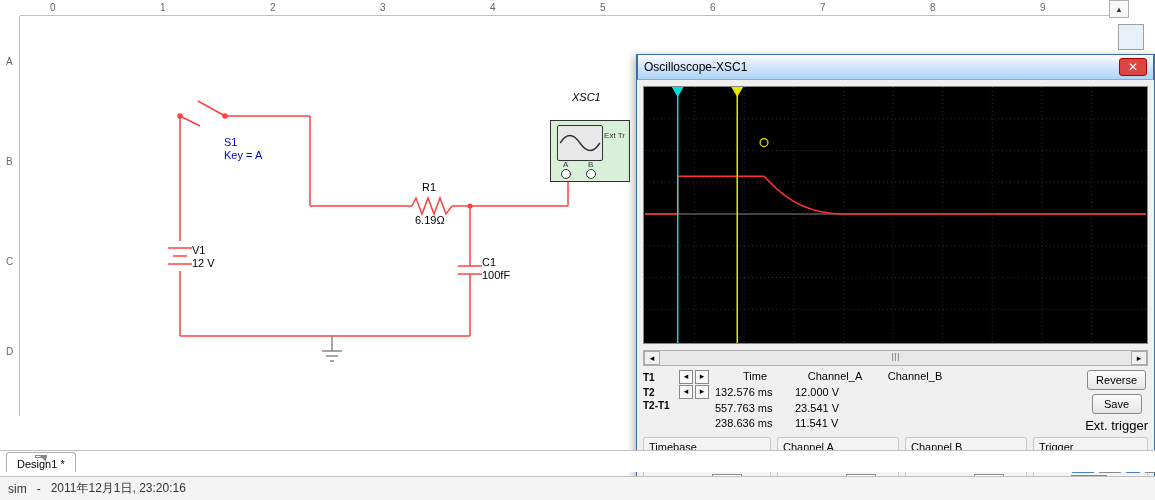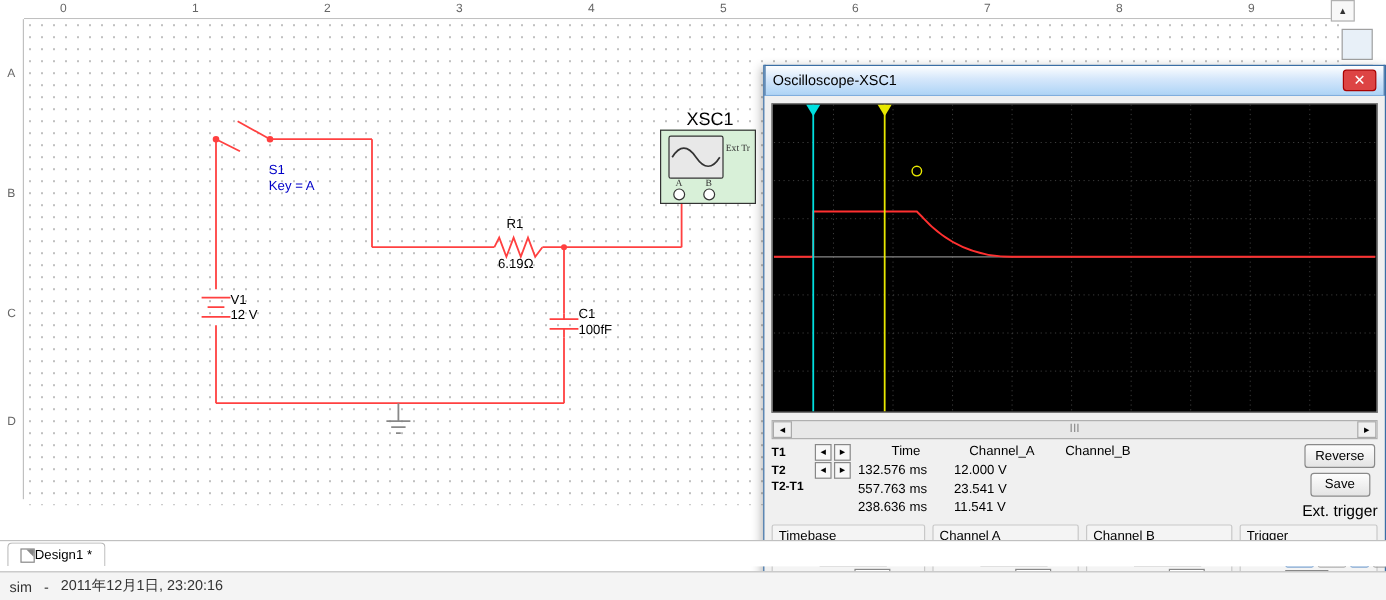--- a/index.html
+++ b/index.html
@@ -57,44 +57,43 @@
     background-position: 0 0;
     background-color: #fff;
   }
   .schematic svg { position: absolute; left:0; top:0; width:100%; height:100%; }
   .comp-label { position: absolute; font-size: 11px; color: #0000c8; white-space: nowrap; }
   .comp-label.black { color: #000; }
 
   
   .xsc-icon {
     position: absolute;
-    left: 530px; top: 92px;
+    left: 530px; top: 104px;
     width: 80px; height: 62px;
     background: #d8f0d8;
     border: 1px solid #333;
-    font-family: Liberation Serif, serif;
   }
   .xsc-screen {
     position: absolute;
     left: 6px; top: 4px;
     width: 46px; height: 36px;
     background: #e8e8e8;
     border: 1px solid #333;
     border-radius: 2px;
     overflow: hidden;
   }
   .xsc-screen svg { width:100%; height:100%; }
   .xsc-ext { position:absolute; right:4px; top:10px; font-size:8px; color:#333; }
   .xsc-port { position:absolute; bottom:2px; width:10px; height:10px; border:1px solid #333; border-radius:50%; background:#fff;}
   .xsc-port-a { left:10px; }
   .xsc-port-b { left:35px; }
   .xsc-port-lab { position:absolute; bottom:12px; font-size:8px; color:#333;}
   .xsc-port-lab.a { left:12px;}
   .xsc-port-lab.b { left:37px;}
-  .xsc-title { position:absolute; left:552px; top:75px; font-size:15px; color:#000;}
+  .xsc-title { position:absolute; left:552px; top:75px; font-size:11px; color:#000;font-style:italic;}
 
   
   .right-controls {
     position: absolute;
     right: 2px; top: 0;
     width: 44px; height: 86px;
   }
   .right-controls .sbtn {
     width: 20px; height: 18px;
     background: #f8f8f8;
@@ -253,21 +252,21 @@
     padding-left:6px;
   }
   .design-tab {
     height:20px;
     padding:2px 10px;
     border:1px solid #b0b0b0;
     border-bottom:none;
     background:#fff;
     border-radius:4px 4px 0 0;
     font-size:11px;
-    display:flex; align-items:center; gap:0;
+    display:flex; align-items:center; gap:0;flex-direction:column;
   }
   .design-tab .ficon { width:12px; height:12px; background:#fff; border:1px solid #888; position:relative;}
   .design-tab .ficon::after{content:""; position:absolute; right:0; top:0; border:3px solid transparent; border-top-color:#888; border-right-color:#888;}
   .statusbar {
     position:absolute;
     left:0; bottom:0;
     width:100%; height:24px;
     background:#f4f4f4;
     border-top:1px solid #c0c0c0;
     display:flex; align-items:center;

